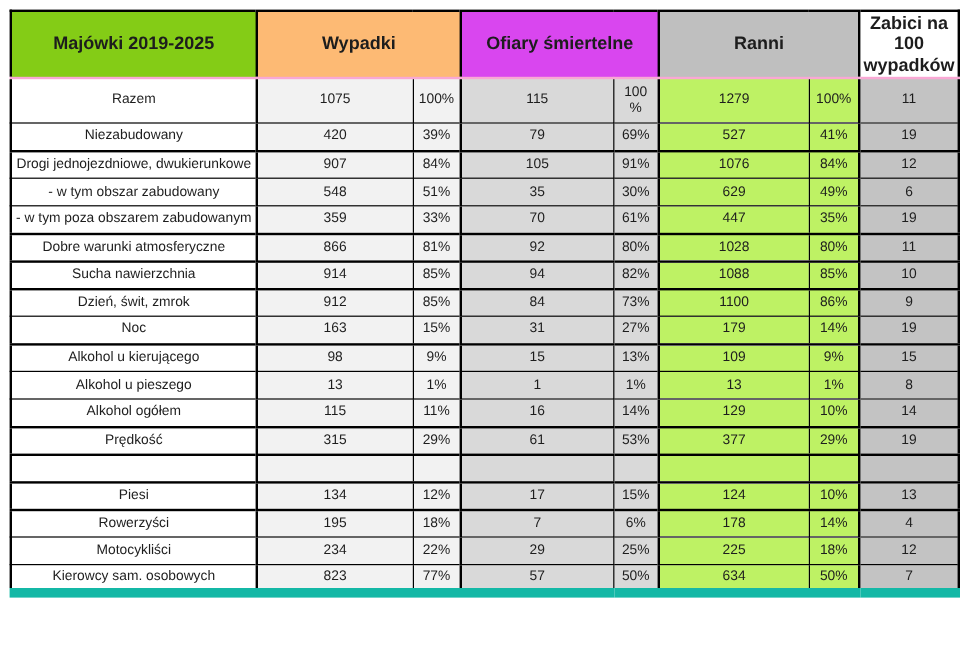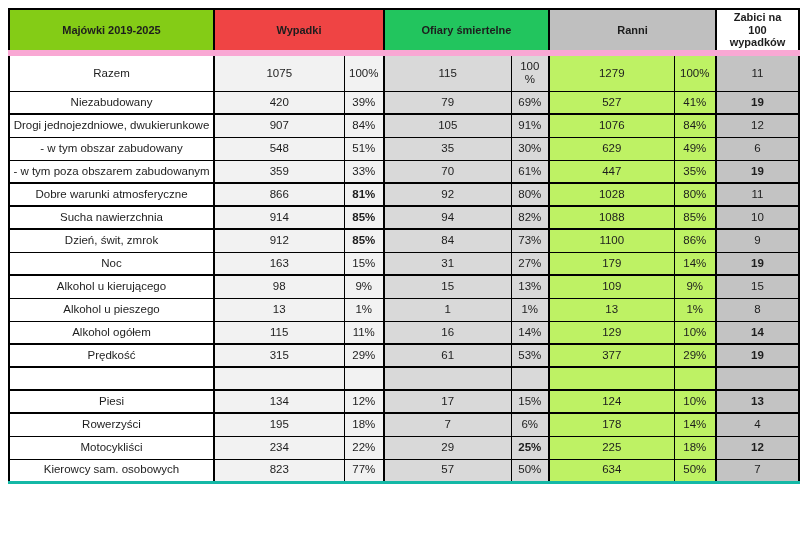--- a/index.html
+++ b/index.html
@@ -19,37 +19,37 @@
     text-align: center;
     vertical-align: middle;
     font-size: 11.5px;
     color: #1d1d1d;
     padding: 1px 2px;
     white-space: pre-line;
     overflow: hidden;
     line-height: 1.15;
   }
   thead tr { height: 44px; }
-  thead th { font-weight: bold; border-bottom: 6px solid #f9a8d4; font-size: 11px; }
+  thead th { font-weight: bold; border-bottom: 2px solid #f9a8d4; font-size: 15px; }
   tbody tr { height: 23px; }
   tbody tr.razem-row { height: 38px; }
   tbody tr.thick-top td { border-top: 2px solid #000; }
-  tbody tr:last-child td { border-bottom: 3px solid #14b8a6; margin-top: 36px; }
+  tbody tr:last-child td { border-bottom: 8px solid #14b8a6; margin-top: 36px; }
   .gs { border-left: 2px solid #000; }
   .c-label { background: #ffffff; }
   .c-wyp   { background: #f2f2f2; }
   .c-of    { background: #d9d9d9; }
   .c-ran   { background: #bef264; }
   .c-zab   { background: #c3c3c3; }
   .hd-label { background: #84cc16; }
-  .hd-wyp   { background: #ef4444; margin-top: 13px; }
-  .hd-of    { background: #22c55e; }
+  .hd-wyp   { background: #fdba74; margin-top: 13px; }
+  .hd-of    { background: #d946ef; }
   .hd-ran   { background: #bfbfbf; }
   .hd-zab   { background: #ffffff; }
-  .b { font-weight: bold; }
+  .b { font-weight: normal; }
 </style>
 </head>
 <body>
 
 <div class="page">
   <table class="stats">
     <colgroup>
       <col style="width:205px">
       <col style="width:130px">
       <col style="width:40px">

